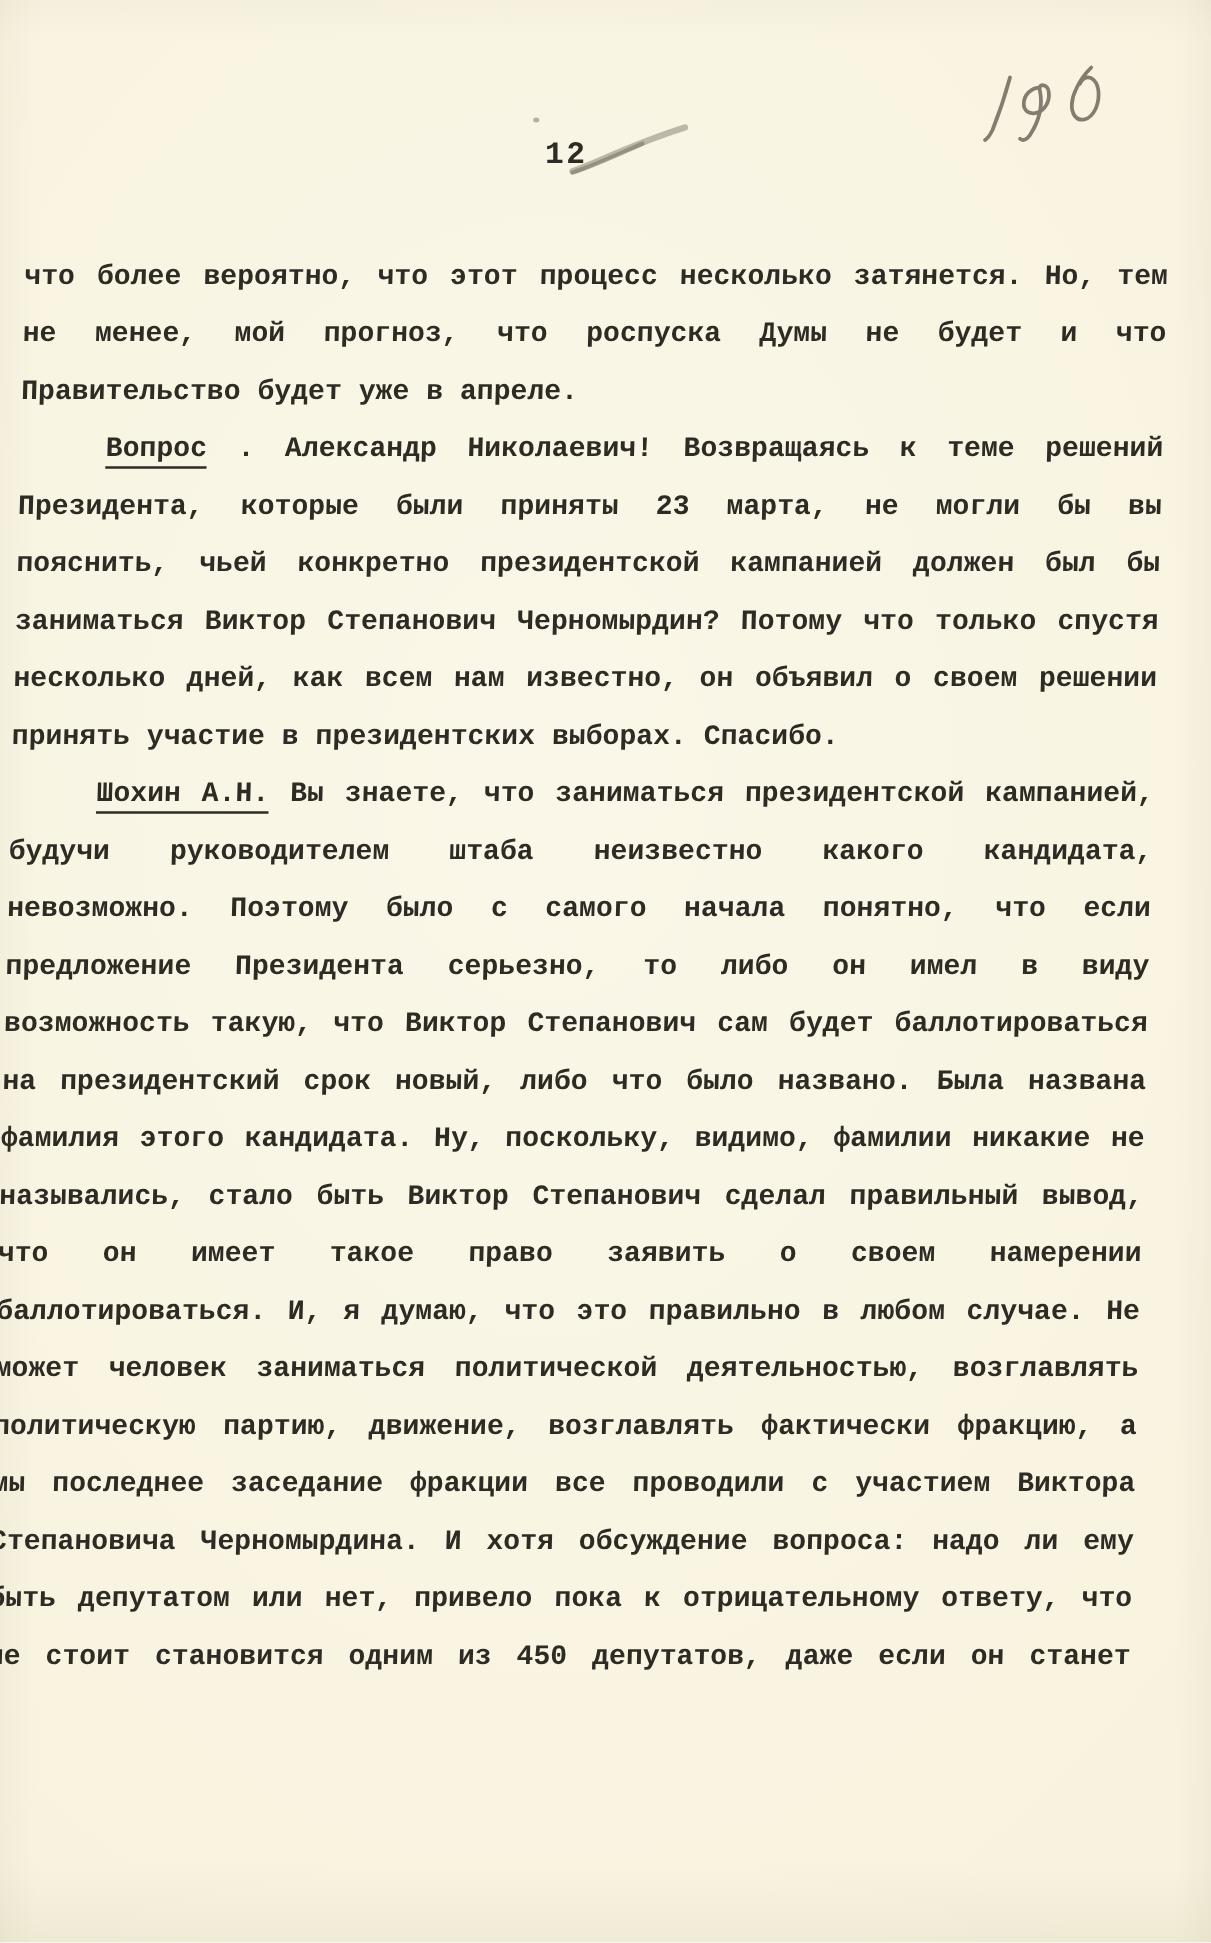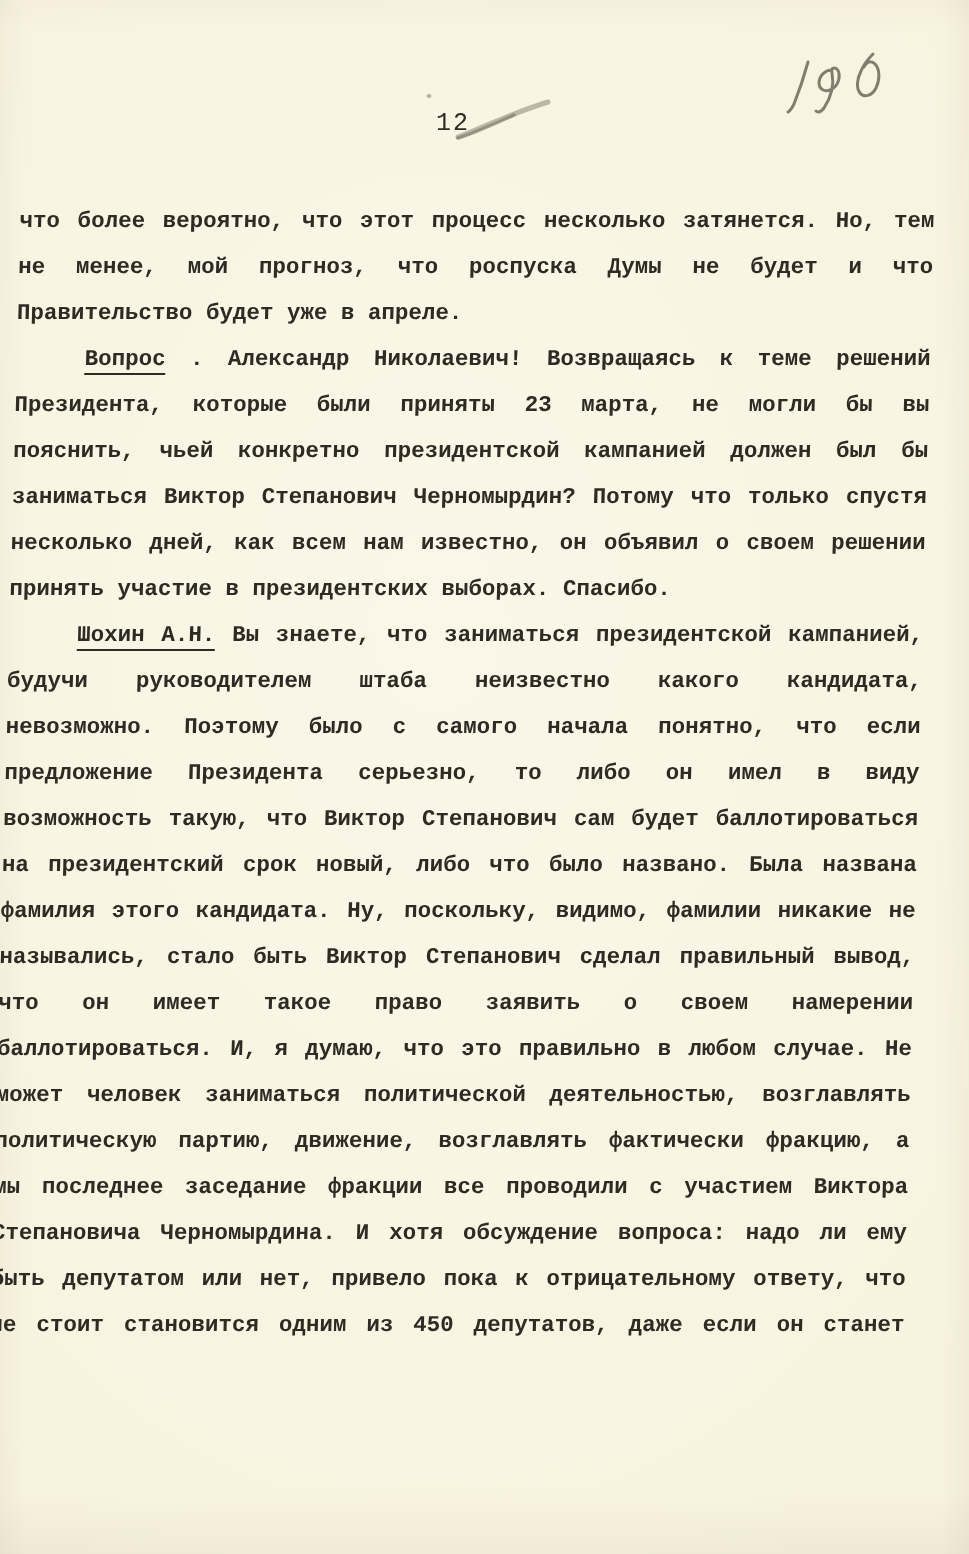--- a/index.html
+++ b/index.html
@@ -15,21 +15,21 @@
     background-image:
       radial-gradient(ellipse 140% 120% at 45% 40%, rgba(255,255,252,0.35), rgba(0,0,0,0) 60%),
       linear-gradient(90deg, rgba(120,110,80,0.05) 0, rgba(0,0,0,0) 3%, rgba(0,0,0,0) 97%, rgba(120,110,80,0.06) 100%),
       linear-gradient(180deg, rgba(120,110,80,0.04) 0, rgba(0,0,0,0) 2%, rgba(0,0,0,0) 96%, rgba(120,110,80,0.07) 100%);
     overflow: hidden;
   }
   .page-number {
     position: absolute;
     left: 436px; top: 109px;
     font-size: 25px;
-    font-weight: 400;
+    font-weight: 700;
     letter-spacing: 2px;
     color: var(--ink, #2e2b25);
   }
   .pencil-marks, .handwritten {
     position: absolute;
     pointer-events: none;
   }
   .text-block {
     position: absolute;
     left: 20px; top: 198px;

